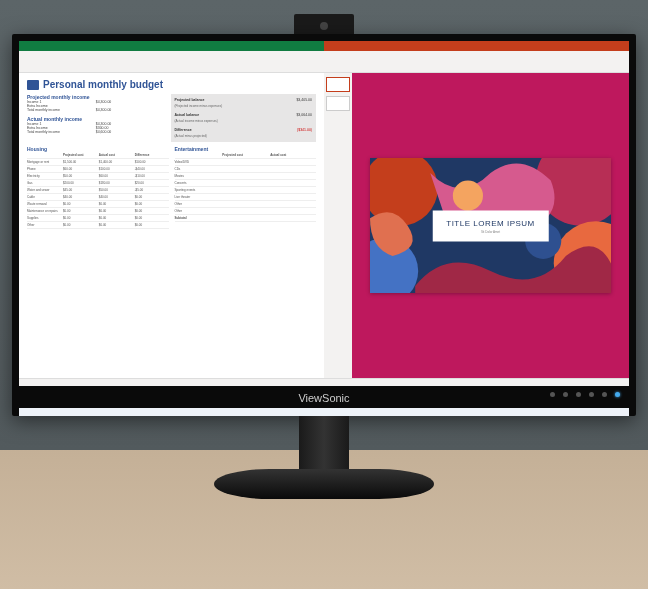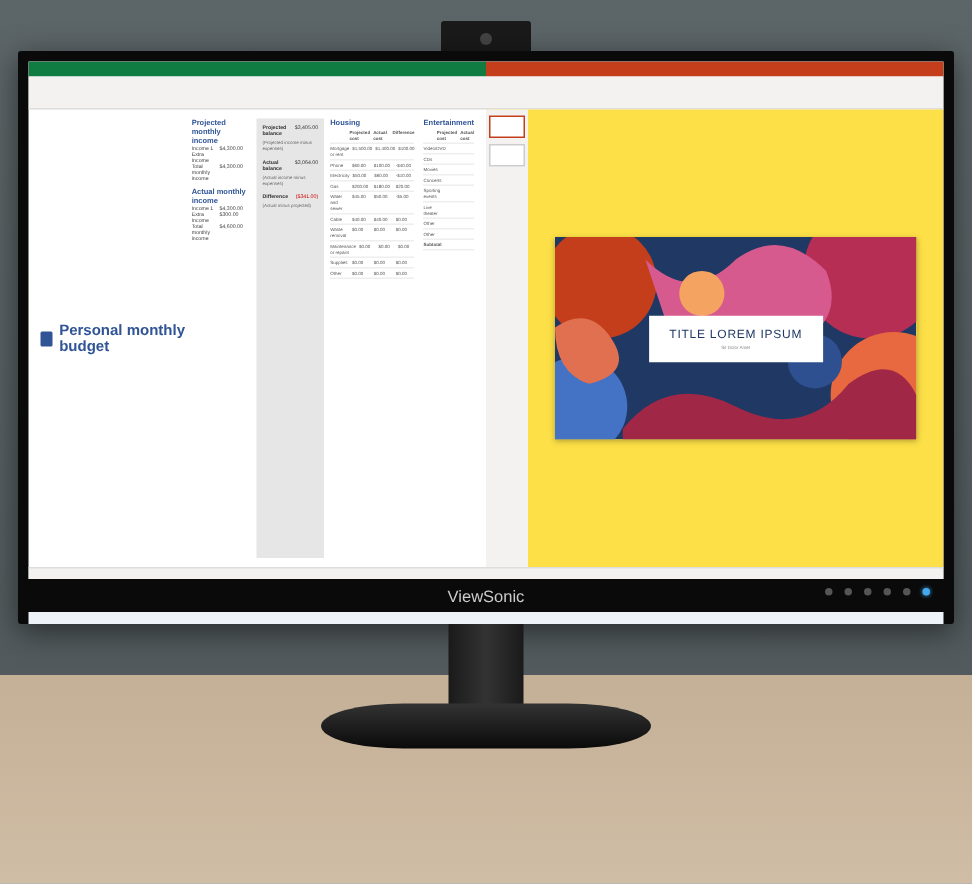--- a/index.html
+++ b/index.html
@@ -16,40 +16,40 @@
 .btns { display: flex; gap: 8px; position: absolute; right: 16px; }
 .btn-dot { width: 5px; height: 5px; background: #555; border-radius: 50%; }
 .led { width: 5px; height: 5px; background: #4ae; border-radius: 50%; box-shadow: 0 0 3px #4ae; }
 .stand { position: absolute; top: 402px; left: 50%; transform: translateX(-50%); width: 50px; height: 60px; background: linear-gradient(90deg,#1a1a1a,#333,#1a1a1a); }
 .base { position: absolute; top: 455px; left: 50%; transform: translateX(-50%); width: 220px; height: 30px; background: linear-gradient(180deg,#333,#0a0a0a); border-radius: 50%/100%; }
 
 
 .app { flex: 1; display: flex; flex-direction: column; overflow: hidden; font-size: 4px; }
 .app-l .titlebar { background: #107c41; height: 10px; }
 .app-l .ribbon { background: #f3f2f1; height: 22px; border-bottom: 1px solid #ddd; }
-.app-l .sheet { flex: 1; padding: 6px 8px; overflow: hidden; display: flex; flex-direction: row; gap: 4px; }
+.app-l .sheet { flex: 1; padding: 6px 8px; overflow: hidden; display: flex; flex-direction: column; gap: 4px; }
 .h1 { color: #305496; font-size: 10px; font-weight: 700; display: flex; align-items: center; gap: 4px; }
 .h1::before { content: ""; width: 12px; height: 10px; background: #305496; border-radius: 1px; display: inline-block; }
 .h2 { color: #305496; font-size: 5px; font-weight: 700; }
 .row { display: flex; font-size: 3.5px; color: #444; }
 .row > div { flex: 1; }
 .balancebox { background: #e7e6e6; padding: 3px 4px; font-size: 3.5px; color: #333; }
 .balancebox .bl { display: flex; justify-content: space-between; padding: 1px 0; }
 .balancebox .neg { color: #c00; }
 .cols { display: flex; gap: 6px; }
 .col { flex: 1; }
 .tbl .th { font-weight: 700; }
 .tbl .tr { display: flex; gap: 2px; padding: 1px 0; border-bottom: 0.5px solid #eee; font-size: 3px; color: #555; }
 .tbl .tr > div { flex: 1; }
 .app-l .status { height: 8px; background: #f3f2f1; border-top: 1px solid #ddd; }
 
 
 .app-r .titlebar { background: #c43e1c; height: 10px; }
 .app-r .ribbon { background: #f3f2f1; height: 22px; border-bottom: 1px solid #ddd; }
-.app-r .workspace { flex: 1; display: flex; background: #fde047; }
+.app-r .workspace { flex: 1; display: flex; background: #be185d; }
 .thumbs { width: 28px; background: #f3f2f1; padding: 4px 2px; display: flex; flex-direction: column; gap: 4px; }
 .thumb { width: 100%; height: 15px; background: #fff; border: 1px solid #c43e1c; }
 .thumb:nth-child(2) { border-color: #ccc; }
 .canvas { flex: 1; display: flex; align-items: center; justify-content: center; padding: 18px; }
 .slide { width: 100%; aspect-ratio: 16/9; position: relative; box-shadow: 0 1px 4px rgba(0,0,0,.3); overflow: hidden; }
 .art { position: absolute; inset: 0; }
 .titlebox { position: absolute; top: 50%; left: 50%; transform: translate(-50%,-50%); background: #fff; padding: 8px 14px; text-align: center; }
 .titlebox .t { color: #1f3864; font-size: 8px; font-weight: 400; letter-spacing: 0.5px; }
 .titlebox .s { color: #888; font-size: 3px; margin-top: 2px; }
 .app-r .status { height: 8px; background: #f3f2f1; border-top: 1px solid #ddd; }

